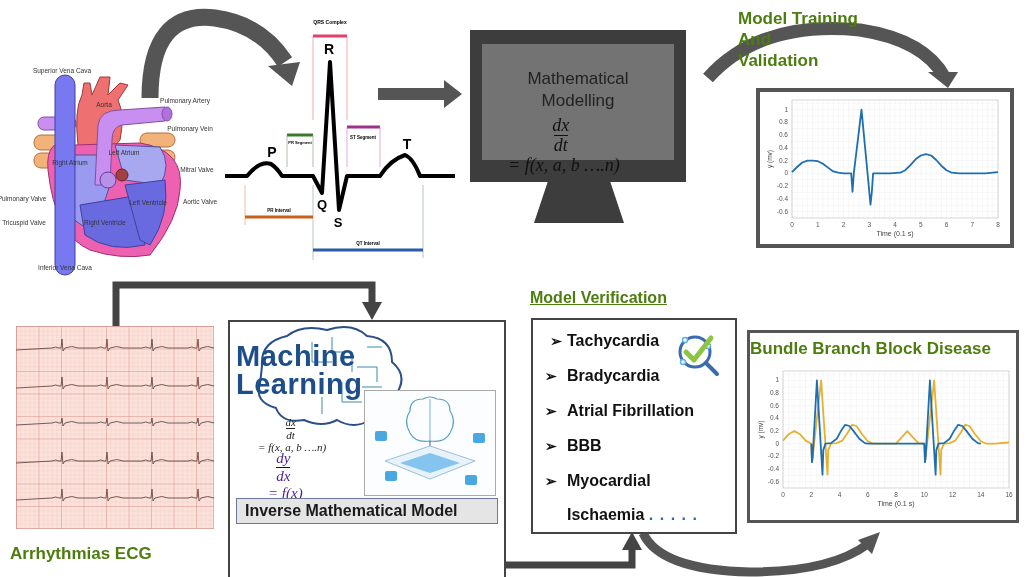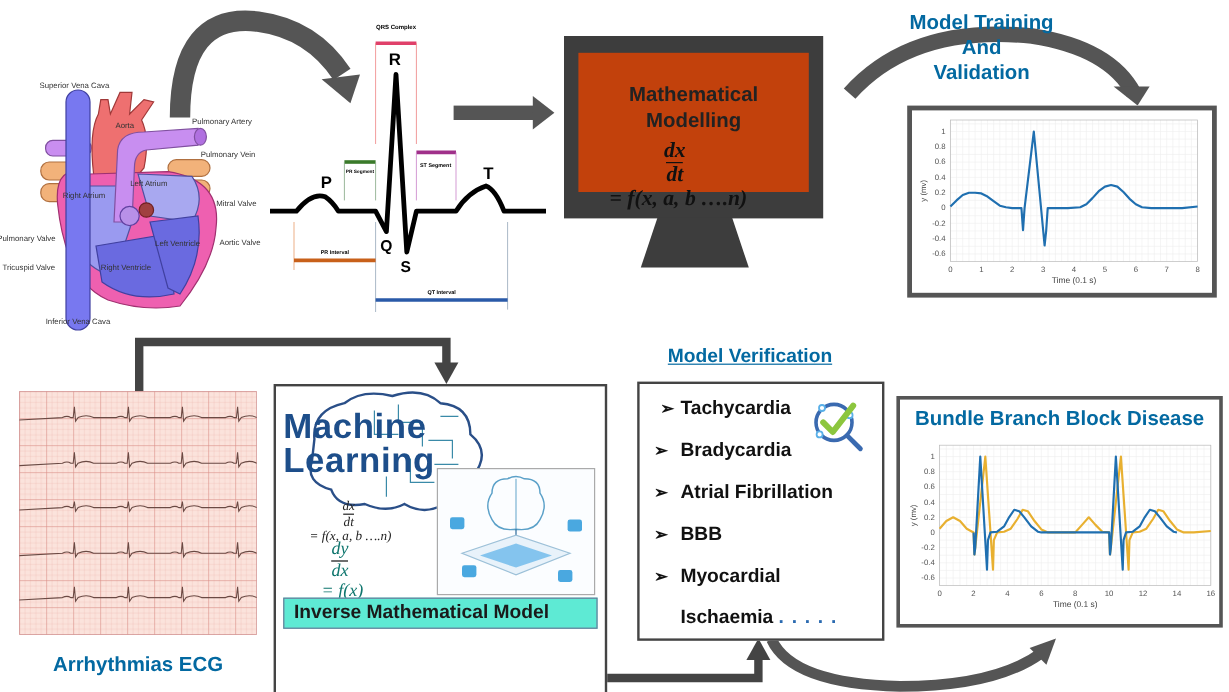--- a/index.html
+++ b/index.html
@@ -1,21 +1,21 @@
 <!DOCTYPE html>
 <html><head>
 <meta charset="utf-8">
 <style>
   html,body{margin:0;padding:0;background:#fff;}
   body{width:1024px;height:577px;position:relative;overflow:hidden;font-family:"Liberation Sans",sans-serif;}
   .abs{position:absolute;}
   svg text{font-family:"Liberation Sans",sans-serif;}
   .serif{font-family:"Liberation Serif",serif;font-style:italic;flex-direction:column;}
   .box{position:absolute;border:2px solid #444;background:#fff;box-sizing:border-box;}
-  .heading{position:absolute;font-weight:bold;color:#0369a1;text-align:center;}
+  .heading{position:absolute;font-weight:bold;color:#4d7c0f;}
   .mv-item{position:absolute;left:12px;font-weight:bold;font-size:16px;color:#111;white-space:nowrap;}
   .mv-item .bullet{display:inline-block;width:22px;font-size:14px;}
 </style>
 </head>
 <body>
 
 <svg class="abs" style="left:0;top:55px;" width="225" height="225" viewBox="0 0 225 225">
 
   <g>
     <rect x="34" y="80" width="40" height="15" rx="7" fill="#f2b27a" stroke="#b07040"></rect>
@@ -110,21 +110,21 @@
   <line x1="88" y1="185" x2="88" y2="260" stroke="#9ab" stroke-width="0.7"></line>
   <line x1="20" y1="217" x2="88" y2="217" stroke="#c8601a" stroke-width="3"></line>
   <text x="54" y="212" font-size="4.5" font-family="Liberation Serif" font-weight="bold" text-anchor="middle">PR Interval</text>
 
   <line x1="198" y1="185" x2="198" y2="258" stroke="#9ab" stroke-width="0.7"></line>
   <line x1="88" y1="250" x2="198" y2="250" stroke="#2a5aa8" stroke-width="3"></line>
   <text x="143" y="245" font-size="4.5" font-family="Liberation Serif" font-weight="bold" text-anchor="middle">QT Interval</text>
 </svg>
 
 <div class="abs" style="left:470px;top:30px;width:216px;height:152px;background:#3d3d3d;">
-  <div class="abs" style="left:12px;top:14px;width:192px;height:116px;background:#c2410c;font-weight:bold;">
+  <div class="abs" style="left:12px;top:14px;width:192px;height:116px;background:#737373;">
     <div class="abs" style="left:0;top:24px;width:192px;text-align:center;font-size:17px;color:#222;line-height:22px;">
       <div>Mathematical</div>
       <div>Modelling</div>
     </div>
     <div class="abs serif" style="left:26px;top:72px;font-size:18px;color:#111;display:flex;align-items:center;">
       <div style="display:inline-flex;flex-direction:column;align-items:center;margin-right:6px;">
         <span style="line-height:19px;">dx</span>
         <span style="border-top:1.5px solid #111;line-height:19px;">dt</span>
       </div>
       <span style="white-space:nowrap;">= f(x, a, b ….n)</span>
@@ -272,21 +272,21 @@
   </div>
 
   <div class="abs serif" style="left:28px;top:94px;font-size:11px;color:#222;display:flex;align-items:center;">
     <div style="display:inline-flex;flex-direction:column;align-items:center;margin-right:3px;">
       <span>dx</span>
       <span style="border-top:1px solid #222;">dt</span>
     </div>
     <span style="white-space:nowrap;">= f(x, a, b ….n)</span>
   </div>
 
-  <div class="abs serif" style="left:38px;top:128px;font-size:15px;color:#0f766e;display:flex;align-items:center;">
+  <div class="abs serif" style="left:38px;top:128px;font-size:15px;color:#4c1d95;display:flex;align-items:center;">
     <div style="display:inline-flex;flex-direction:column;align-items:center;margin-right:4px;">
       <span>dy</span>
       <span style="border-top:1.3px solid #111;">dx</span>
     </div>
     <span style="white-space:nowrap;">= f(x)</span>
   </div>
 
   <div class="abs" style="left:134px;top:68px;width:130px;height:104px;border:1px solid #aaa;background:#fbfdff;">
     <svg width="130" height="104">
       <path d="M45 20 Q45 8 58 8 Q65 4 72 8 Q85 8 85 20 Q92 30 85 42 Q80 52 65 50 Q50 52 45 42 Q38 30 45 20 Z" fill="none" stroke="#5aa0c8" stroke-width="1.2"></path>
@@ -297,21 +297,21 @@
       <polygon points="35,72 65,62 95,72 65,82" fill="#5ab0e8" opacity="0.7"></polygon>
       <g fill="#4aa8e0">
         <rect x="10" y="40" width="12" height="10" rx="2"></rect>
           <rect x="108" y="42" width="12" height="10" rx="2"></rect>
         <rect x="20" y="80" width="12" height="10" rx="2"></rect>
           <rect x="100" y="84" width="12" height="10" rx="2"></rect>
       </g>
     </svg>
   </div>
 
-  <div class="abs" style="left:6px;top:176px;width:262px;height:26px;background:#5eead4;border:1px solid #6a7a9a;box-sizing:border-box;font-weight:bold;font-size:16px;color:#1a1a1a;line-height:24px;padding-left:8px;white-space:nowrap;">Inverse Mathematical Model</div>
+  <div class="abs" style="left:6px;top:176px;width:262px;height:26px;background:#e5e5e5;border:1px solid #6a7a9a;box-sizing:border-box;font-weight:bold;font-size:16px;color:#1a1a1a;line-height:24px;padding-left:8px;white-space:nowrap;">Inverse Mathematical Model</div>
 </div>
 
 <div class="heading" style="left:530px;top:289px;width:190px;font-size:16px;text-decoration:underline;">Model Verification</div>
 <div class="box" style="left:531px;top:318px;width:206px;height:216px;">
   <div class="mv-item" style="top:12px;text-align:center;">
     <span class="bullet">➢</span><span>Tachycardia</span>
   </div>
   <div class="mv-item" style="top:47px;">
     <span class="bullet">➢</span><span>Bradycardia</span>
   </div>

